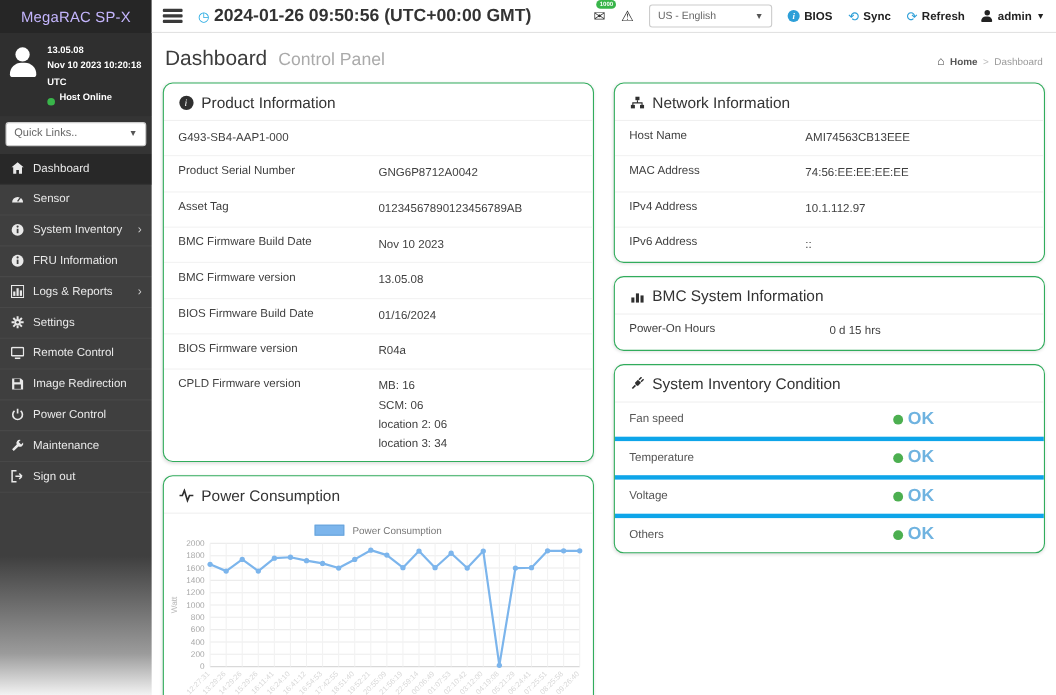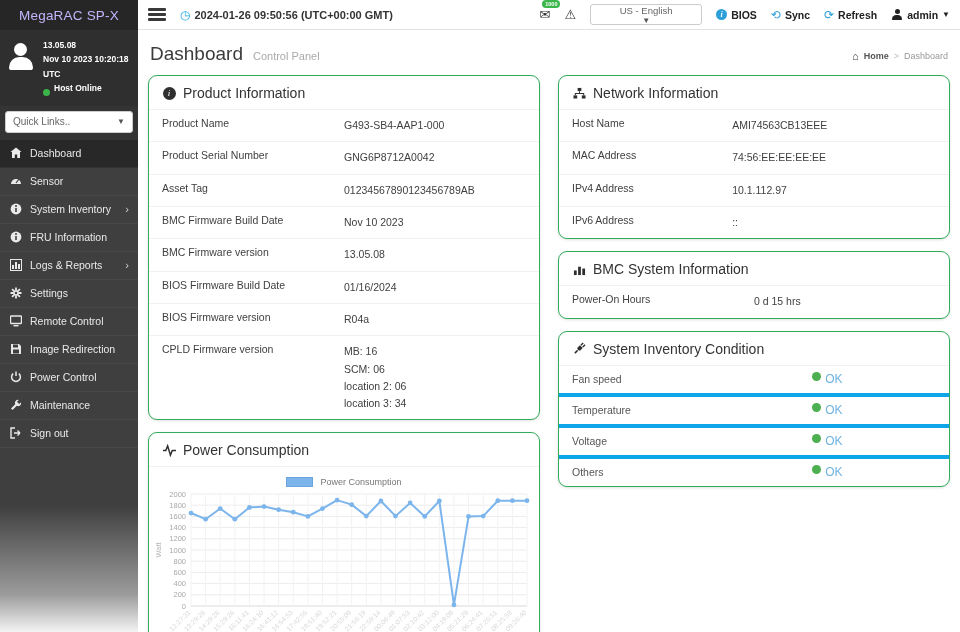--- a/index.html
+++ b/index.html
@@ -37,44 +37,44 @@
   .nav-item .grow { flex:1; }
   .nav-item .chev { color:#cfcfcf; font-size:11px; }
 
   
   .main { flex:1; display:flex; flex-direction:column; background:#fff; }
   .topbar { height:30px; border-bottom:1px solid #e2e2e2; background:#fff;
     display:flex; align-items:center; padding:0 10px; flex:0 0 30px; }
   .burger { width:18px; cursor:pointer; margin-right:14px; }
   .burger div { height:2.5px; background:#3a3a3a; margin:2.5px 0; border-radius:1px; }
   .clock-ic { color:#29abe2; font-size:12px; margin-right:4px; }
-  .datetime { font-size:11px; color:#333; font-weight:bold; }
+  .datetime { font-size:16px; color:#333; font-weight:bold; }
   .topbar .right { margin-left:auto; display:flex; align-items:center; gap:14px; }
   .tb-icon { position:relative; cursor:pointer; color:#2f2f2f; font-size:13px; }
   .badge { position:absolute; top:-7px; right:-10px; background:#39b54a; color:#fff;
     font-size:5.5px; border-radius:6px; padding:1px 3px; font-weight:bold; }
-  .lang-select { width:112px; height:21px; font-size:9.5px;flex-direction:column; }
+  .lang-select { width:112px; height:21px; font-size:9.5px; }
   .tb-link { display:flex; align-items:center; gap:4px; font-size:10.5px; color:#222;
     font-weight:bold; cursor:pointer; }
   .info-circle { width:11px; height:11px; border-radius:50%; background:#2d9fd8;
     color:#fff; font-size:8px; display:inline-flex; align-items:center;
     justify-content:center; font-style:italic; font-family:"Liberation Serif",serif; }
   .sync-ic { color:#2d9fd8; font-size:12px; font-weight:normal; }
   .admin-ic { width:12px; height:12px; position:relative; display:inline-block; }
   .admin-ic .head { width:5px; height:5px; background:#222; border-radius:50%;
     position:absolute; left:3.5px; top:0; }
   .admin-ic .body { width:10px; height:5px; background:#222;
     border-radius:5px 5px 1px 1px; position:absolute; left:1px; top:6px; }
   .caret-down { font-size:8px; color:#222; }
 
   
   .content { flex:1; padding:9px 10px 0 10px; overflow:hidden; }
   .page-head { display:flex; align-items:baseline; padding:4px 2px 10px 2px; }
   .page-title { font-size:19px; color:#3c3c3c; }
-  .page-sub { font-size:11px; color:#aaa; margin-left:10px; }
+  .page-sub { font-size:16px; color:#aaa; margin-left:10px; }
   .breadcrumb { margin-left:auto; font-size:9px; color:#999;
     display:flex; align-items:center; gap:5px; }
   .breadcrumb .home-ic { font-size:11px; color:#444; }
   .breadcrumb .bc-home { color:#555; font-weight:bold; }
   .breadcrumb .sep { color:#bbb; }
 
   .cols { display:flex; gap:18px; }
   .col { width:392px; display:flex; flex-direction:column; gap:12px; }
 
   .card { background:#fff; border:1px solid #31ac5c; border-radius:9px;
@@ -91,21 +91,21 @@
   .kv-row { display:flex; padding:7px 13px; border-bottom:1px solid #f2f2f2;
     font-size:10.5px; color:#3f3f3f; }
   .kv-row:last-child { border-bottom:none; }
   .kv-label { width:50%; }
   .kv-value { width:50%; white-space:pre-line; line-height:1.65; }
   .net .kv-label { width:44%; } .net .kv-value { width:56%; }
   .inv-row { display:flex; align-items:center; padding:6.5px 13px;
     border-bottom:4px solid #0ea5e9; font-size:10.5px; color:#555; }
   .inv-row:last-child { border-bottom:none; }
   .inv-label { width:66%; }
-  .inv-status { display:flex; align-items:flex-start; gap:4px; font-size:12px; }
+  .inv-status { display:flex; align-items:center; gap:4px; font-size:16px;font-weight:bold; }
 
   .chart-body { padding:6px 2px 2px 2px; }
   .legend { display:flex; align-items:center; justify-content:center; gap:7px;
     padding:4px 0 1px 0; }
   .legend-swatch { width:27px; height:10px; background:#7cb5ec;
     border:1px solid #6aa6dd; }
   .legend-label { font-size:9px; color:#777; }
 </style>
 </head>
 <body>
@@ -302,21 +302,20 @@
         <div class="col">
           <div class="card">
             <div class="card-head">
               <span class="pico">
                   <span class="ic-circle-i">i</span>
                 </span>
               <span>Product Information</span>
             </div>
             <div id="product-rows">
                 <div class="kv-row">
-                  <div class="kv-label">Product Name</div>
                   <div class="kv-value">G493-SB4-AAP1-000</div>
                 </div>
                 <div class="kv-row">
                   <div class="kv-label">Product Serial Number</div>
                   <div class="kv-value">GNG6P8712A0042</div>
                 </div>
                 <div class="kv-row">
                   <div class="kv-label">Asset Tag</div>
                   <div class="kv-value">01234567890123456789AB</div>
                 </div>

